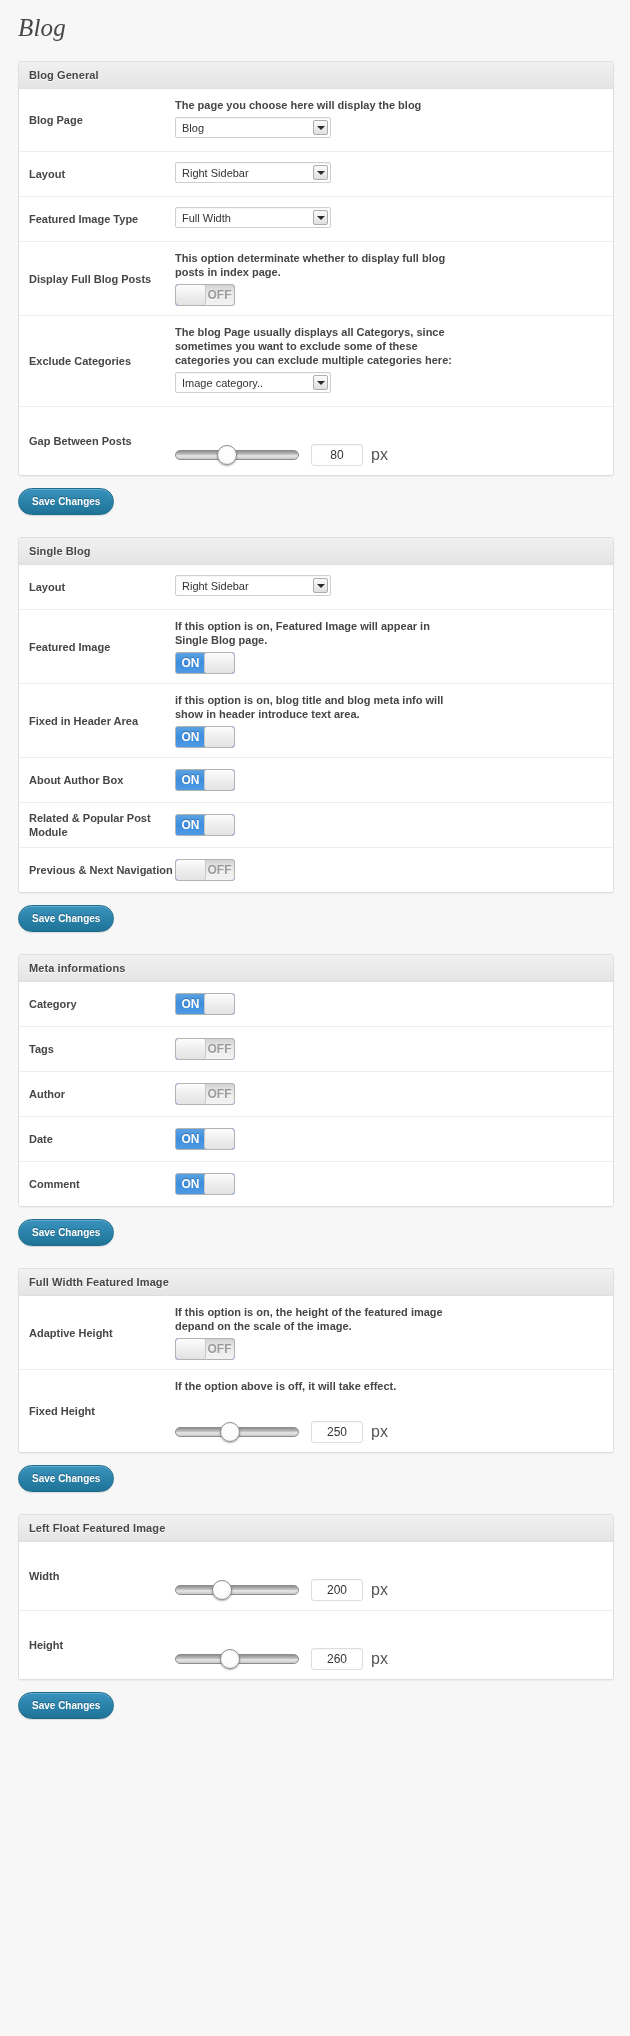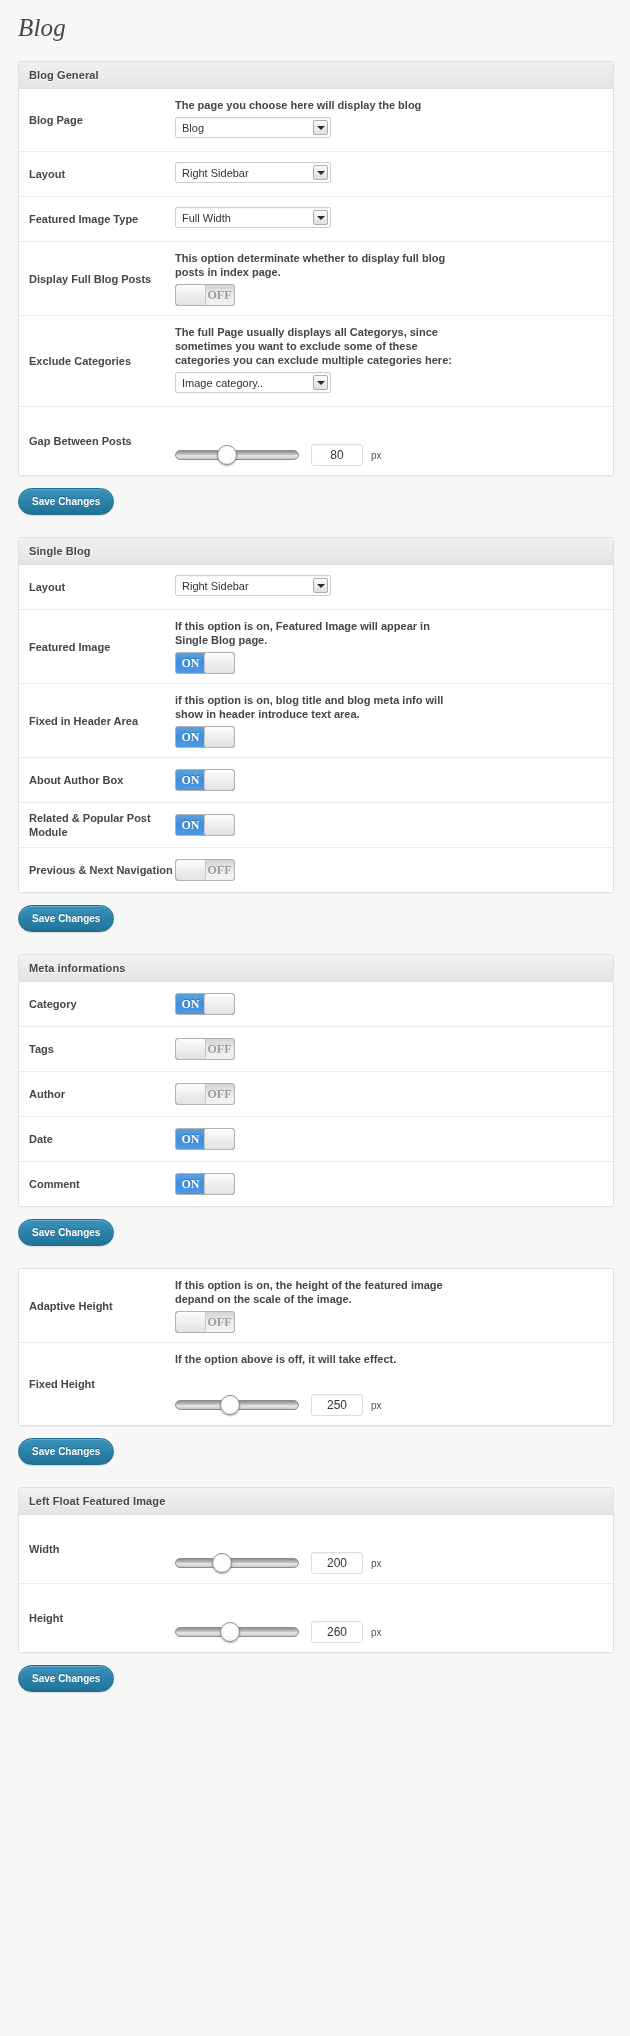--- a/index.html
+++ b/index.html
@@ -130,21 +130,20 @@
     display: inline-block;
     width: 60px;
     height: 22px;
     border: 1px solid #b3b3b3;
     border-radius: 3px;
     box-sizing: border-box;
     position: relative;
     overflow: hidden;
     background: #3b82f6;
     vertical-align: middle;
-    font-family: Liberation Serif, serif;
   }
   .toggle .lbl {
     position: absolute;
     top: 0;
     height: 100%;
     line-height: 20px;
     font-size: 12px;
     font-weight: bold;
     box-sizing: border-box;
   }
@@ -214,21 +213,21 @@
     border-radius: 3px;
     background: #fff;
     font-size: 12px;
     color: #333;
     text-align: center;
     line-height: 20px;
     box-sizing: border-box;
     box-shadow: inset 0 1px 1px rgba(0,0,0,.04);
   }
   .unit {
-    font-size: 10px;
+    font-size: 16px;
     color: #555;
     margin-left: 8px;
     font-weight: normal;
   }
   
   .save-btn {
     display: inline-block;
     margin: 12px 0 0 18px;
     padding: 6px 13px 6px 13px;
     background: linear-gradient(to bottom, #3a93bd 0%, #2b83ab 50%, #1f7396 100%);
@@ -266,21 +265,21 @@
             <div class="row">
               <div class="row-label">Featured Image Type</div>
               <div class="row-ctrl"><div class="sel"><span class="sel-text">Full Width</span><span class="sel-arrow"></span></div></div>
             </div>
             <div class="row">
               <div class="row-label">Display Full Blog Posts</div>
               <div class="row-ctrl"><div class="desc">This option determinate whether to display full blog posts in index page.</div><div class="toggle off"><span class="lbl">OFF</span><span class="knob"></span></div></div>
             </div>
             <div class="row">
               <div class="row-label">Exclude Categories</div>
-              <div class="row-ctrl"><div class="desc">The full Page usually displays all Categorys, since sometimes you want to exclude some of these categories you can exclude multiple categories here:</div><div class="sel"><span class="sel-text">Image category..</span><span class="sel-arrow"></span></div></div>
+              <div class="row-ctrl"><div class="desc">The blog Page usually displays all Categorys, since sometimes you want to exclude some of these categories you can exclude multiple categories here:</div><div class="sel"><span class="sel-text">Image category..</span><span class="sel-arrow"></span></div></div>
             </div>
             <div class="row">
               <div class="row-label">Gap Between Posts</div>
               <div class="row-ctrl">
                 <div class="slider-wrap">
                   <div class="slider">
                     <div class="handle" style="left: 42%;"></div>
                   </div>
                   <div class="num-box">80</div>
                   <span class="unit">px</span>
@@ -338,20 +337,21 @@
               <div class="row-ctrl"><div class="toggle on"><span class="lbl">ON</span><span class="knob"></span></div></div>
             </div>
             <div class="row">
               <div class="row-label">Comment</div>
               <div class="row-ctrl"><div class="toggle on"><span class="lbl">ON</span><span class="knob"></span></div></div>
             </div>
           </div>
         </div><div class="save-btn">Save Changes</div></div>
       <div class="section"><div class="gap-sm"></div><div class="wrap">
           <div class="panel">
+            <div class="panel-header">Full Width Featured Image</div>
             <div class="row">
               <div class="row-label">Adaptive Height</div>
               <div class="row-ctrl"><div class="desc">If this option is on, the height of the featured image depand on the scale of the image.</div><div class="toggle off"><span class="lbl">OFF</span><span class="knob"></span></div></div>
             </div>
             <div class="row">
               <div class="row-label">Fixed Height</div>
               <div class="row-ctrl">
                 <div class="desc">If the option above is off, it will take effect.</div>
                 <div class="slider-wrap">
                   <div class="slider">

